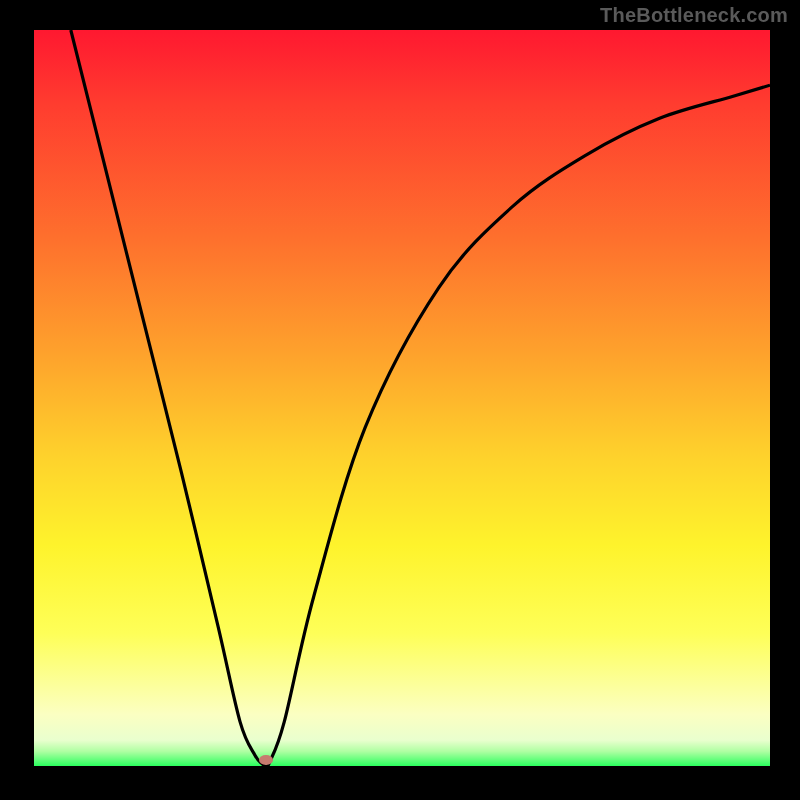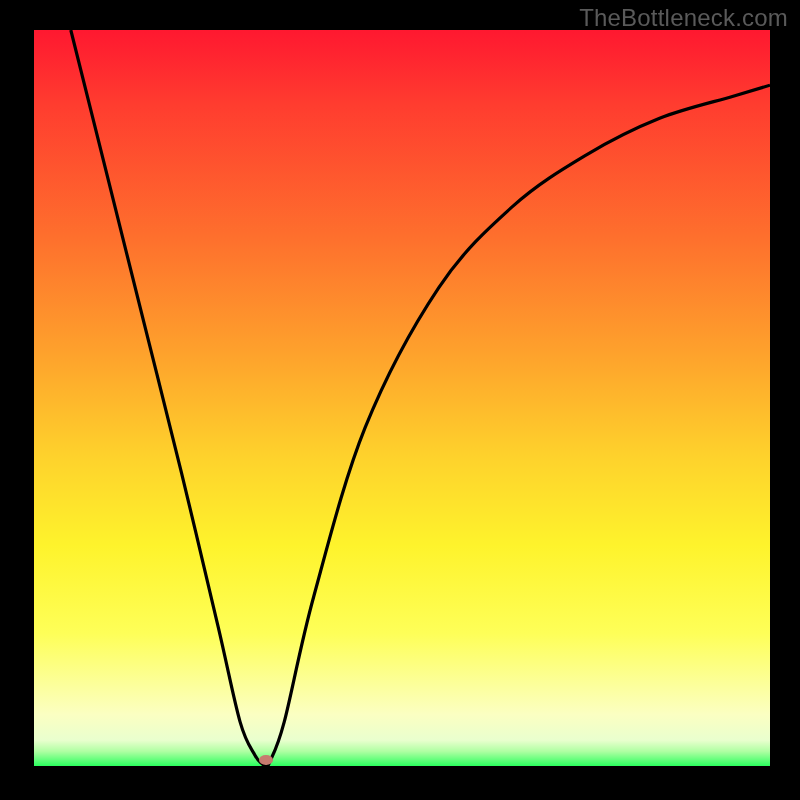--- a/index.html
+++ b/index.html
@@ -14,22 +14,22 @@
   .container {
     position: relative;
     width: 800px;
     height: 800px;
   }
   .watermark {
     position: absolute;
     top: 4px;
     right: 12px;
     color: #5a5a5a;
-    font-size: 24px;
-    font-weight: 400;
+    font-size: 20px;
+    font-weight: 700;
     letter-spacing: 0.2px;
     z-index: 5;
   }
   .plot-area {
     position: absolute;
     left: 34px;
     top: 30px;
     width: 736px;
     height: 736px;
     overflow: hidden;

